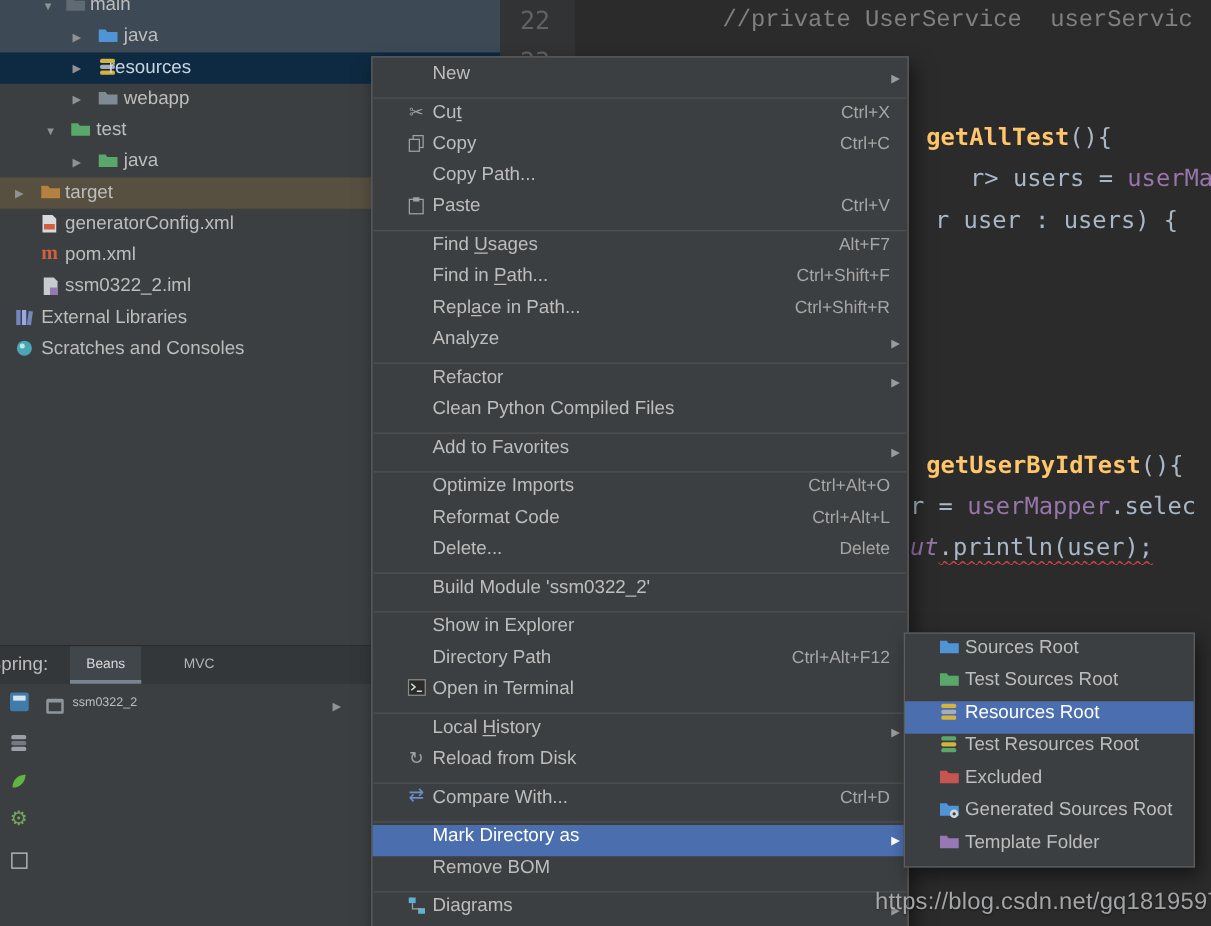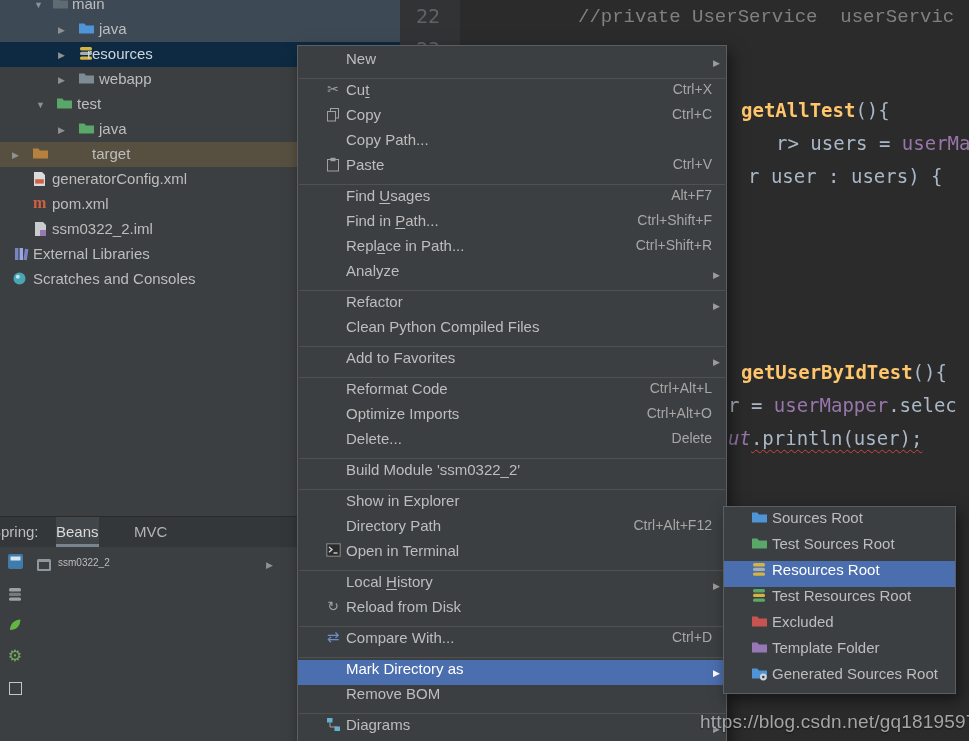--- a/index.html
+++ b/index.html
@@ -29,21 +29,21 @@
   .tok-method{color:var(--code-method,#ffc66b);font-weight:600;}
   .tok-field{color:var(--code-field,#9876aa);}
   .tok-field-italic{color:var(--code-field,#9876aa);font-style:italic;}
   .err{text-decoration:underline wavy var(--error-red,#cc4444) 1px;text-underline-offset:4px;}
 
   
   .spring-panel{position:absolute;left:0;top:516px;width:400px;height:225px;
                 background:var(--panel-bg,#3c3f41);border-top:1px solid #2a2a2a;z-index:2;}
   .spring-header{position:absolute;left:0;top:0;width:100%;height:30px;background:#33373a;}
   .spring-label{position:absolute;left:-9px;top:6px;font-size:15px;color:#bdbdbd;white-space:nowrap;}
-  .spring-tab{position:absolute;top:0;height:27px;line-height:29px;padding:0 0;font-size:15px;color:#b4b4b4;}
+  .spring-tab{position:absolute;top:0;height:27px;line-height:29px;padding:0 13px;font-size:11px;color:#b4b4b4;}
   .spring-tab.selected{background:#41464a;border-bottom:3px solid #7a848e;color:#dadada;}
   #tab-beans{left:56px;} #tab-mvc{left:134px;}
   .spring-row{position:absolute;left:0;top:36px;width:100%;height:26px;}
   .spring-row .icon{position:absolute;left:36px;top:5px;line-height:0;}
   .spring-row-label{position:absolute;left:58px;top:4px;font-size:10px;color:#bdbdbd;}
   .spring-row-arrow{position:absolute;left:266px;top:7px;font-size:9px;color:#8f9193;}
 
   
   .tool-stripe{position:absolute;left:3px;top:0;width:26px;height:741px;z-index:3;}
   .ts-btn{position:absolute;left:2px;width:20px;height:20px;display:flex;align-items:center;justify-content:center;line-height:0;}
@@ -125,41 +125,41 @@
           <span class="icon t-icon" style="left: 78px;"><svg width="17" height="15" viewBox="0 0 17 15">
               <path d="M1 2.5h5.4l1.5 2h8.1v8H1z" fill="#59a869"></path>
             </svg></span>
           <span class="t-label" style="left: 99px;">java</span>
         </div>
         <div class="tree-row target-row" style="top: 142px;">
           <span class="t-chev" style="left: 12px;">▶</span>
           <span class="icon t-icon" style="left: 32px;"><svg width="17" height="15" viewBox="0 0 17 15">
               <path d="M1 2.5h5.4l1.5 2h8.1v8H1z" fill="#b5813f"></path>
             </svg></span>
-          <span class="t-label" style="left: 52px; margin-left: 40px;">target</span>
+          <span class="t-label" style="left: 52px;">target</span>
         </div>
         <div class="tree-row" style="top: 167px;">
           <span class="icon t-icon" style="left: 32px;"><svg width="15" height="16" viewBox="0 0 15 16">
               <path d="M2 1h8l3 3v11H2z" fill="#d8dadc"></path>
               <rect x="3.2" y="8.2" width="8.6" height="4.4" fill="#d0603f"></rect>
             </svg></span>
           <span class="t-label" style="left: 52px;">generatorConfig.xml</span>
         </div>
         <div class="tree-row" style="top: 192px;">
           <span class="icon maven-glyph t-icon" style="left: 33px;">m</span>
           <span class="t-label" style="left: 52px;">pom.xml</span>
         </div>
         <div class="tree-row" style="top: 217px;">
           <span class="icon t-icon" style="left: 33px;"><svg width="15" height="16" viewBox="0 0 15 16">
               <path d="M2 1h8l3 3v11H2z" fill="#c9ccce"></path>
               <rect x="7" y="9" width="6" height="6" fill="#9678b5"></rect>
             </svg></span>
           <span class="t-label" style="left: 52px;">ssm0322_2.iml</span>
         </div>
-        <div class="tree-row" style="top: 242px; text-align: right;">
+        <div class="tree-row" style="top: 242px;">
           <span class="icon t-icon" style="left: 12px;"><svg width="15" height="15" viewBox="0 0 15 15">
               <rect x="1" y="2" width="3.4" height="12" fill="#7686c2"></rect>
               <rect x="5.6" y="2" width="3.4" height="12" fill="#9aa7e0"></rect>
               <rect x="10.2" y="3" width="3.4" height="11" fill="#7686c2" transform="rotate(8 11.9 8.5)"></rect>
             </svg></span>
           <span class="t-label" style="left: 33px;">External Libraries</span>
         </div>
         <div class="tree-row" style="top: 267px; padding-left: 44px;">
           <span class="icon t-icon" style="left: 12px;"><svg width="15" height="15" viewBox="0 0 15 15">
               <circle cx="7.5" cy="7.5" r="6" fill="#4aa5b5"></circle>
@@ -301,27 +301,27 @@
       </div>
       <div class="menu-sep"></div>
       <div class="menu-item">
         <span class="mi-icon"></span>
         <span class="mi-label">Add to Favorites</span>
         <span class="mi-arrow">▶</span>
       </div>
       <div class="menu-sep"></div>
       <div class="menu-item">
         <span class="mi-icon"></span>
+        <span class="mi-label">Optimize Imports</span>
+        <span class="mi-short">Ctrl+Alt+O</span>
+      </div>
+      <div class="menu-item">
+        <span class="mi-icon"></span>
         <span class="mi-label">Reformat Code</span>
         <span class="mi-short">Ctrl+Alt+L</span>
-      </div>
-      <div class="menu-item">
-        <span class="mi-icon"></span>
-        <span class="mi-label">Optimize Imports</span>
-        <span class="mi-short">Ctrl+Alt+O</span>
       </div>
       <div class="menu-item">
         <span class="mi-icon"></span>
         <span class="mi-label">Delete...</span>
         <span class="mi-short">Delete</span>
       </div>
       <div class="menu-sep"></div>
       <div class="menu-item">
         <span class="mi-icon"></span>
         <span class="mi-label">Build Module 'ssm0322_2'</span>
@@ -431,32 +431,32 @@
         <span class="mi-icon">
           <span class="icon"><svg width="17" height="15" viewBox="0 0 17 15">
               <path d="M1 2.5h5.4l1.5 2h8.1v8H1z" fill="#c75450"></path>
             </svg></span>
         </span>
         <span class="mi-label">Excluded</span>
       </div>
       <div class="menu-item">
         <span class="mi-icon">
           <span class="icon"><svg width="17" height="15" viewBox="0 0 17 15">
-              <path d="M1 2.5h5.4l1.5 2h8.1v8H1z" fill="#9678b5"></path>
-            </svg></span>
-        </span>
-        <span class="mi-label">Template Folder</span>
-      </div>
-      <div class="menu-item">
-        <span class="mi-icon">
-          <span class="icon"><svg width="17" height="15" viewBox="0 0 17 15">
               <path d="M1 2.5h5.4l1.5 2h8.1v8H1z" fill="#4e94d6"></path>
               <circle cx="12.3" cy="11" r="3.4" fill="#cfd4d8"></circle>
               <circle cx="12.3" cy="11" r="1.3" fill="#3c3f41"></circle>
             </svg></span>
         </span>
         <span class="mi-label">Generated Sources Root</span>
       </div>
+      <div class="menu-item">
+        <span class="mi-icon">
+          <span class="icon"><svg width="17" height="15" viewBox="0 0 17 15">
+              <path d="M1 2.5h5.4l1.5 2h8.1v8H1z" fill="#9678b5"></path>
+            </svg></span>
+        </span>
+        <span class="mi-label">Template Folder</span>
+      </div>
     </div>
 
   <div class="watermark">https://blog.csdn.net/gq1819597376</div>
 
 </div>
 
 </body></html>

